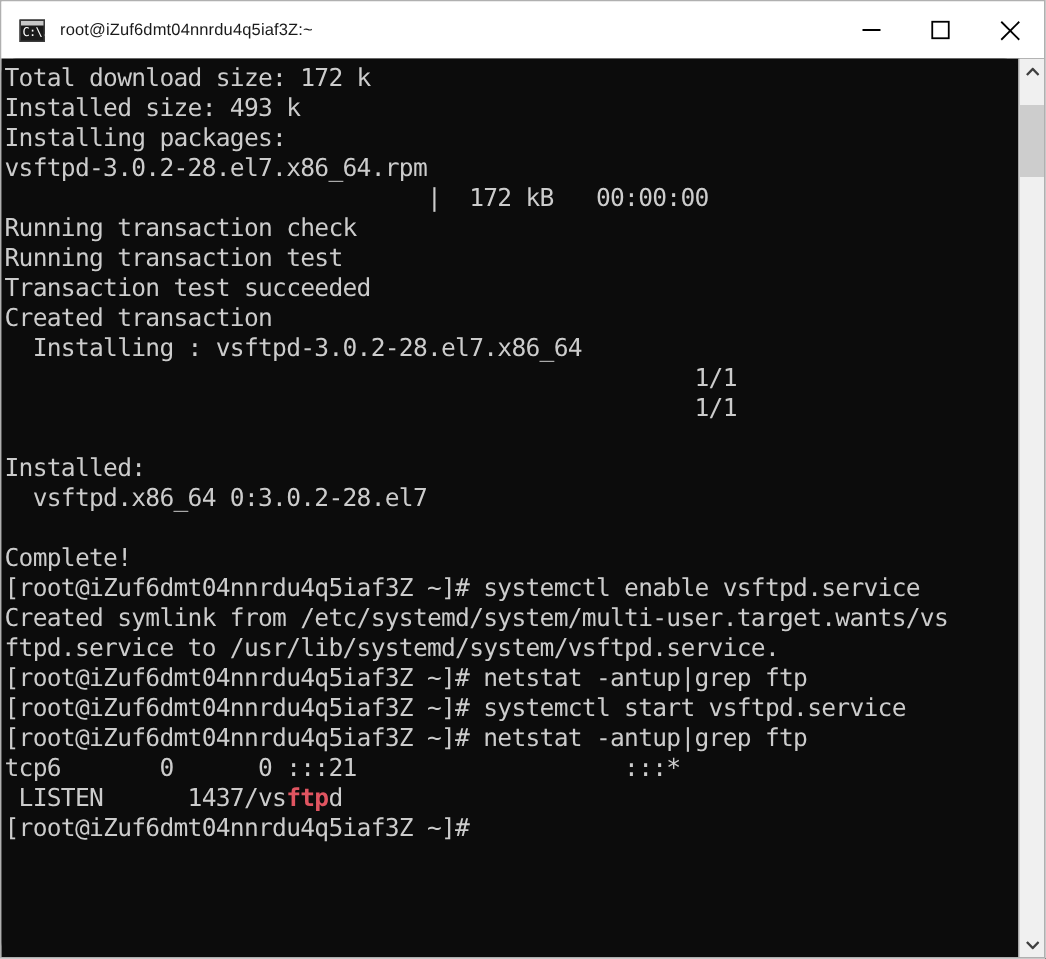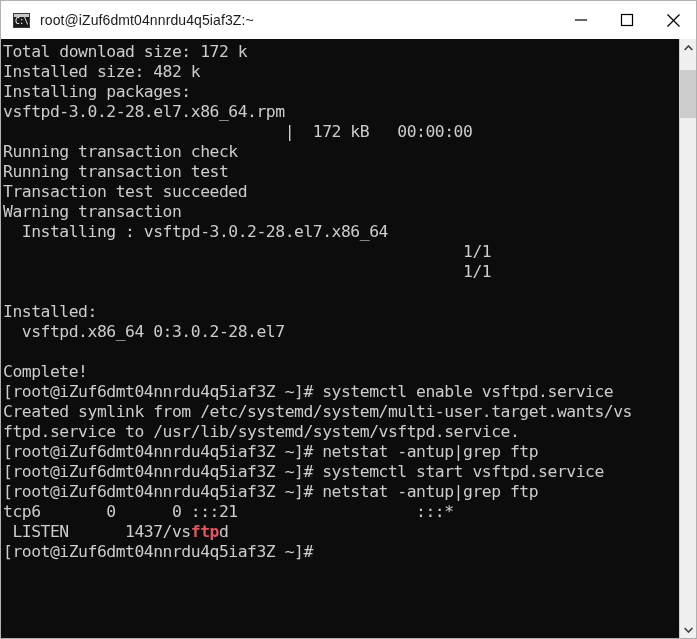--- a/index.html
+++ b/index.html
@@ -58,21 +58,21 @@
     top: 3px;
     font-family: "DejaVu Sans Mono", monospace;
     font-size: 8px;
     line-height: 10px;
     color: #ffffff;
     letter-spacing: -0.5px;
     white-space: nowrap;
   }
   #title-text {
     font-family: "Liberation Sans", sans-serif;
-    font-size: 14px;
+    font-size: 11px;
     color: #1b1b1b;
     white-space: nowrap;
     letter-spacing: 0.1px;
   }
   #window-controls {
     position: absolute;
     right: 0;
     top: 0;
     height: 38px;
     display: flex;
@@ -184,28 +184,28 @@
         </svg>
       </div>
     </div>
   </div>
 
   <div id="term-area">
 
     <div id="term-screen">
 
     <div class="tline">Total download size: 172 k</div>
-        <div class="tline">Installed size: 482 k</div>
+        <div class="tline">Installed size: 493 k</div>
         <div class="tline">Installing packages:</div>
         <div class="tline">vsftpd-3.0.2-28.el7.x86_64.rpm</div>
         <div class="tline">                              |  172 kB   00:00:00</div>
         <div class="tline">Running transaction check</div>
         <div class="tline">Running transaction test</div>
         <div class="tline">Transaction test succeeded</div>
-        <div class="tline">Warning transaction</div>
+        <div class="tline">Created transaction</div>
         <div class="tline">  Installing : vsftpd-3.0.2-28.el7.x86_64</div>
         <div class="tline">                                                 1/1</div>
         <div class="tline">                                                 1/1</div>
         <div class="tline">&nbsp;</div>
         <div class="tline">Installed:</div>
         <div class="tline">  vsftpd.x86_64 0:3.0.2-28.el7</div>
         <div class="tline">&nbsp;</div>
         <div class="tline">Complete!</div>
         <div class="tline">[root@iZuf6dmt04nnrdu4q5iaf3Z ~]# systemctl enable vsftpd.service</div>
         <div class="tline">Created symlink from /etc/systemd/system/multi-user.target.wants/vs</div>

